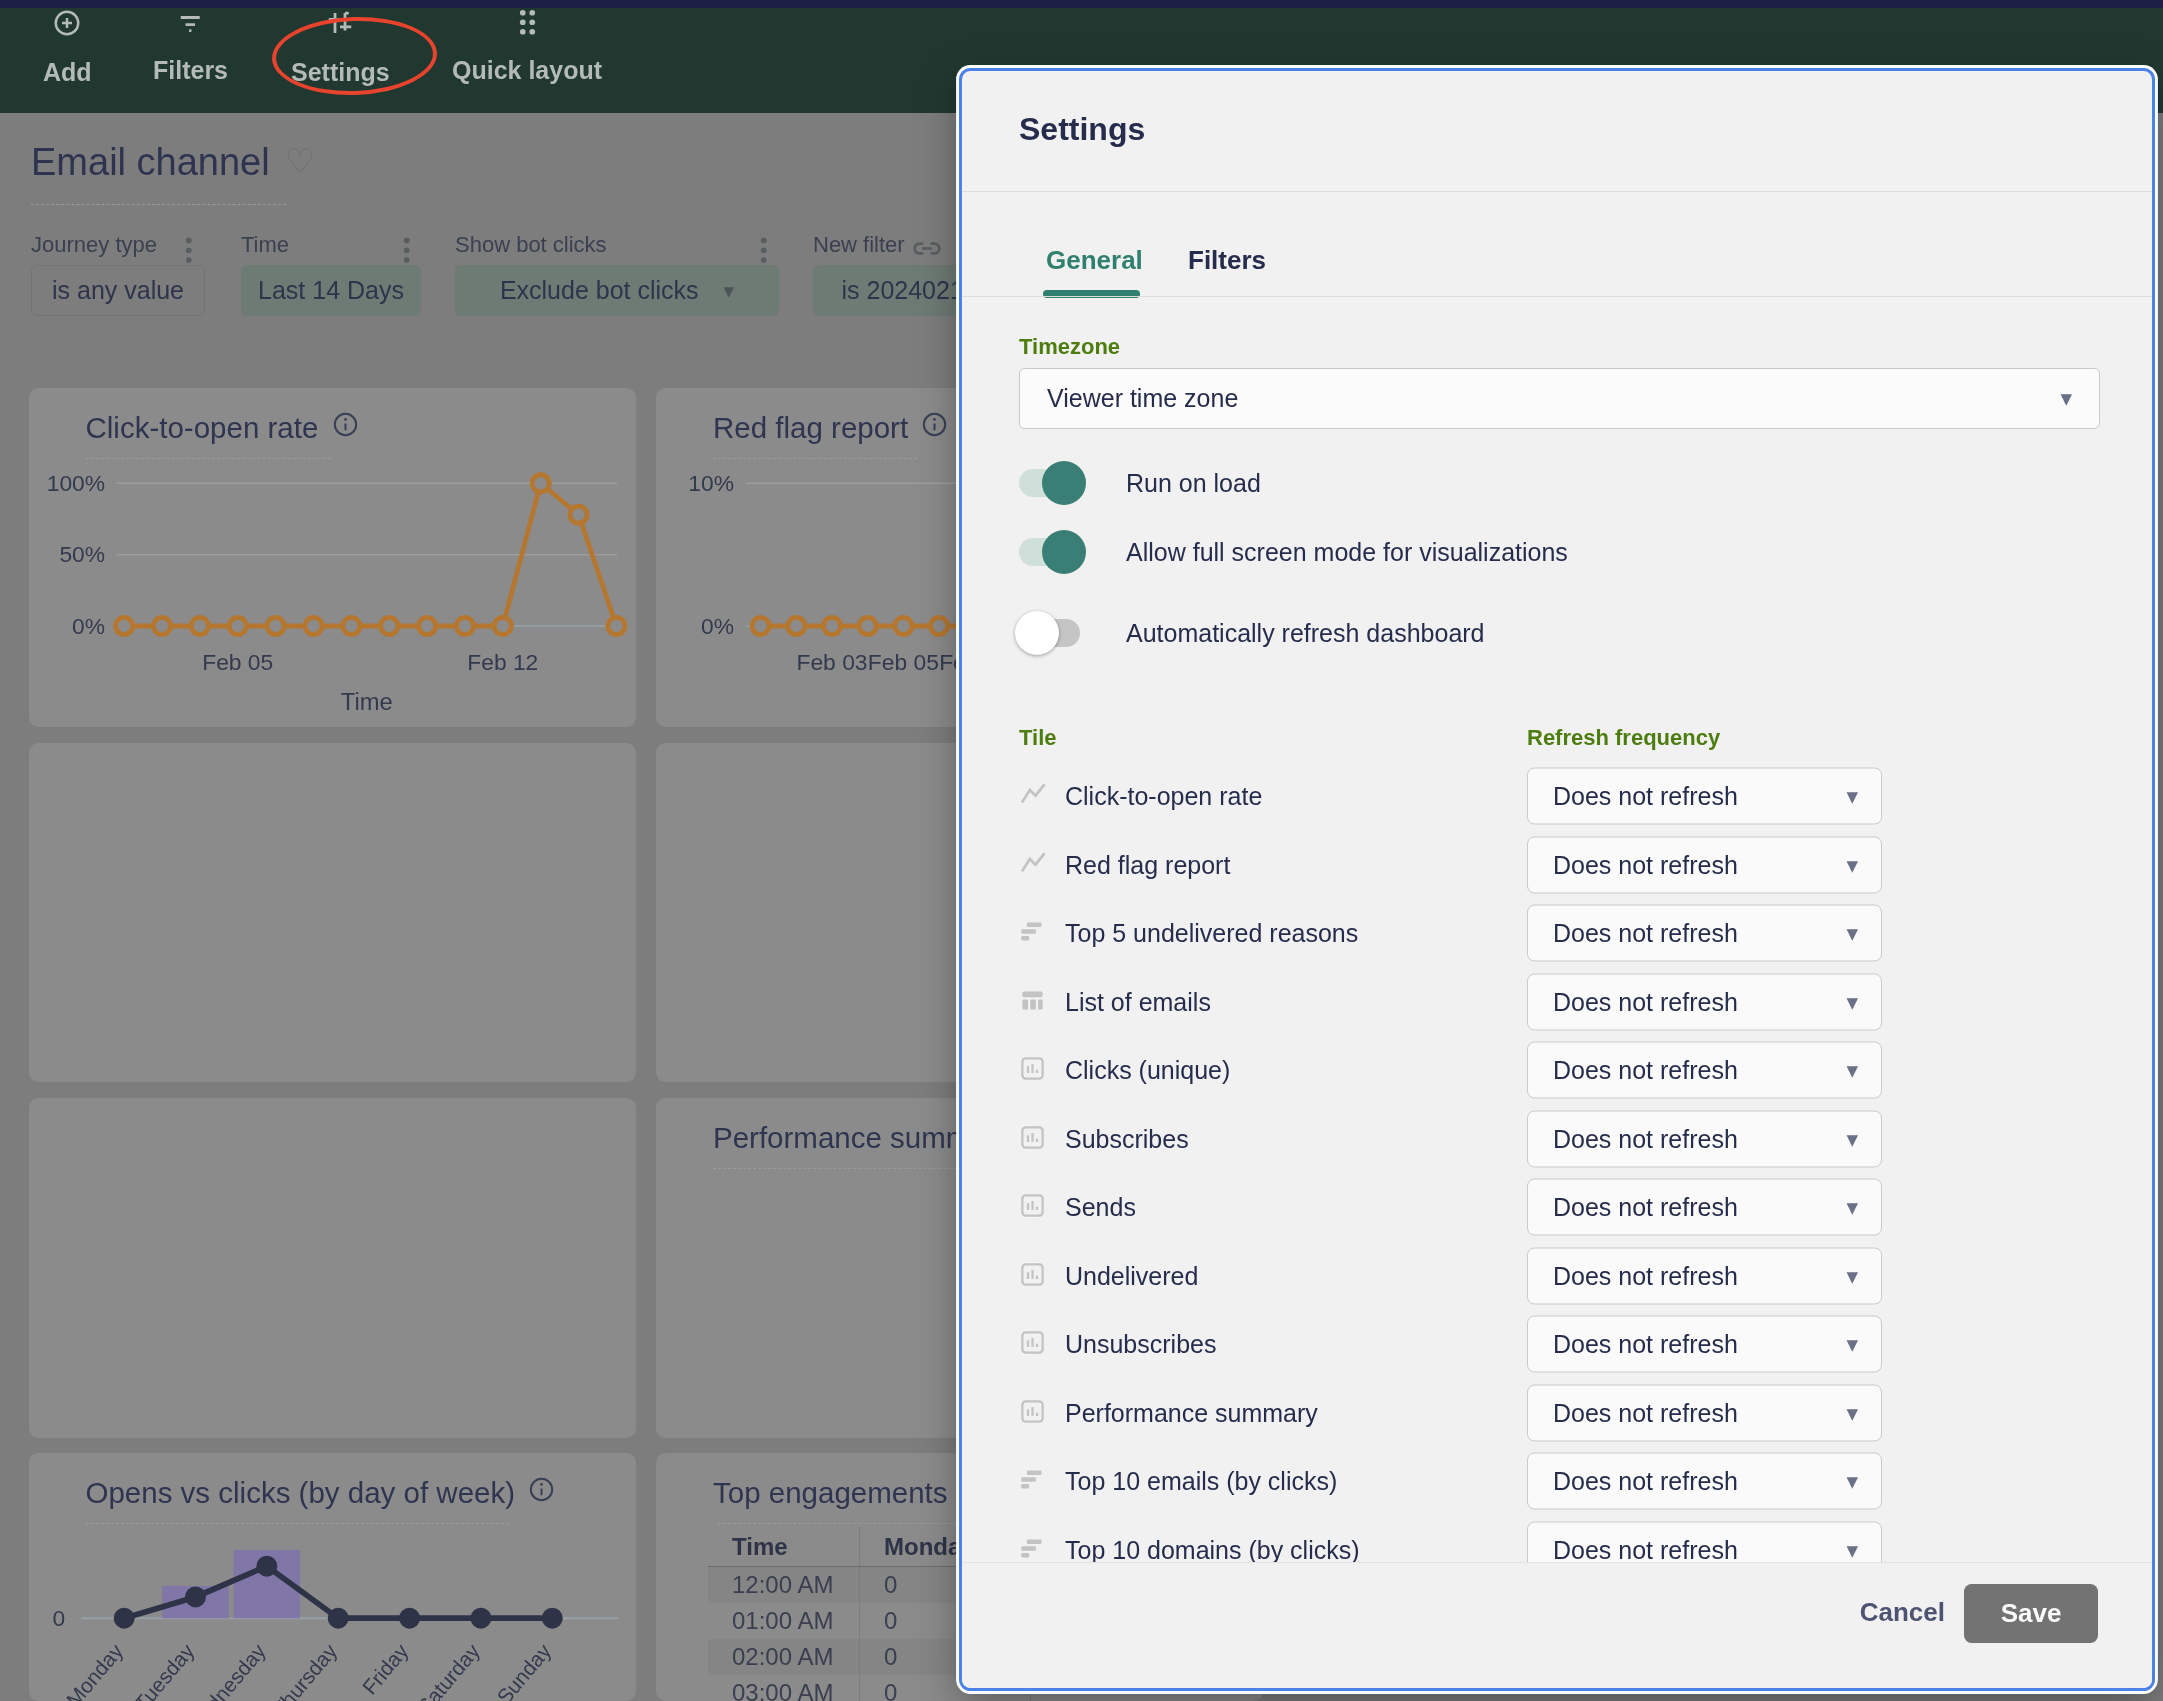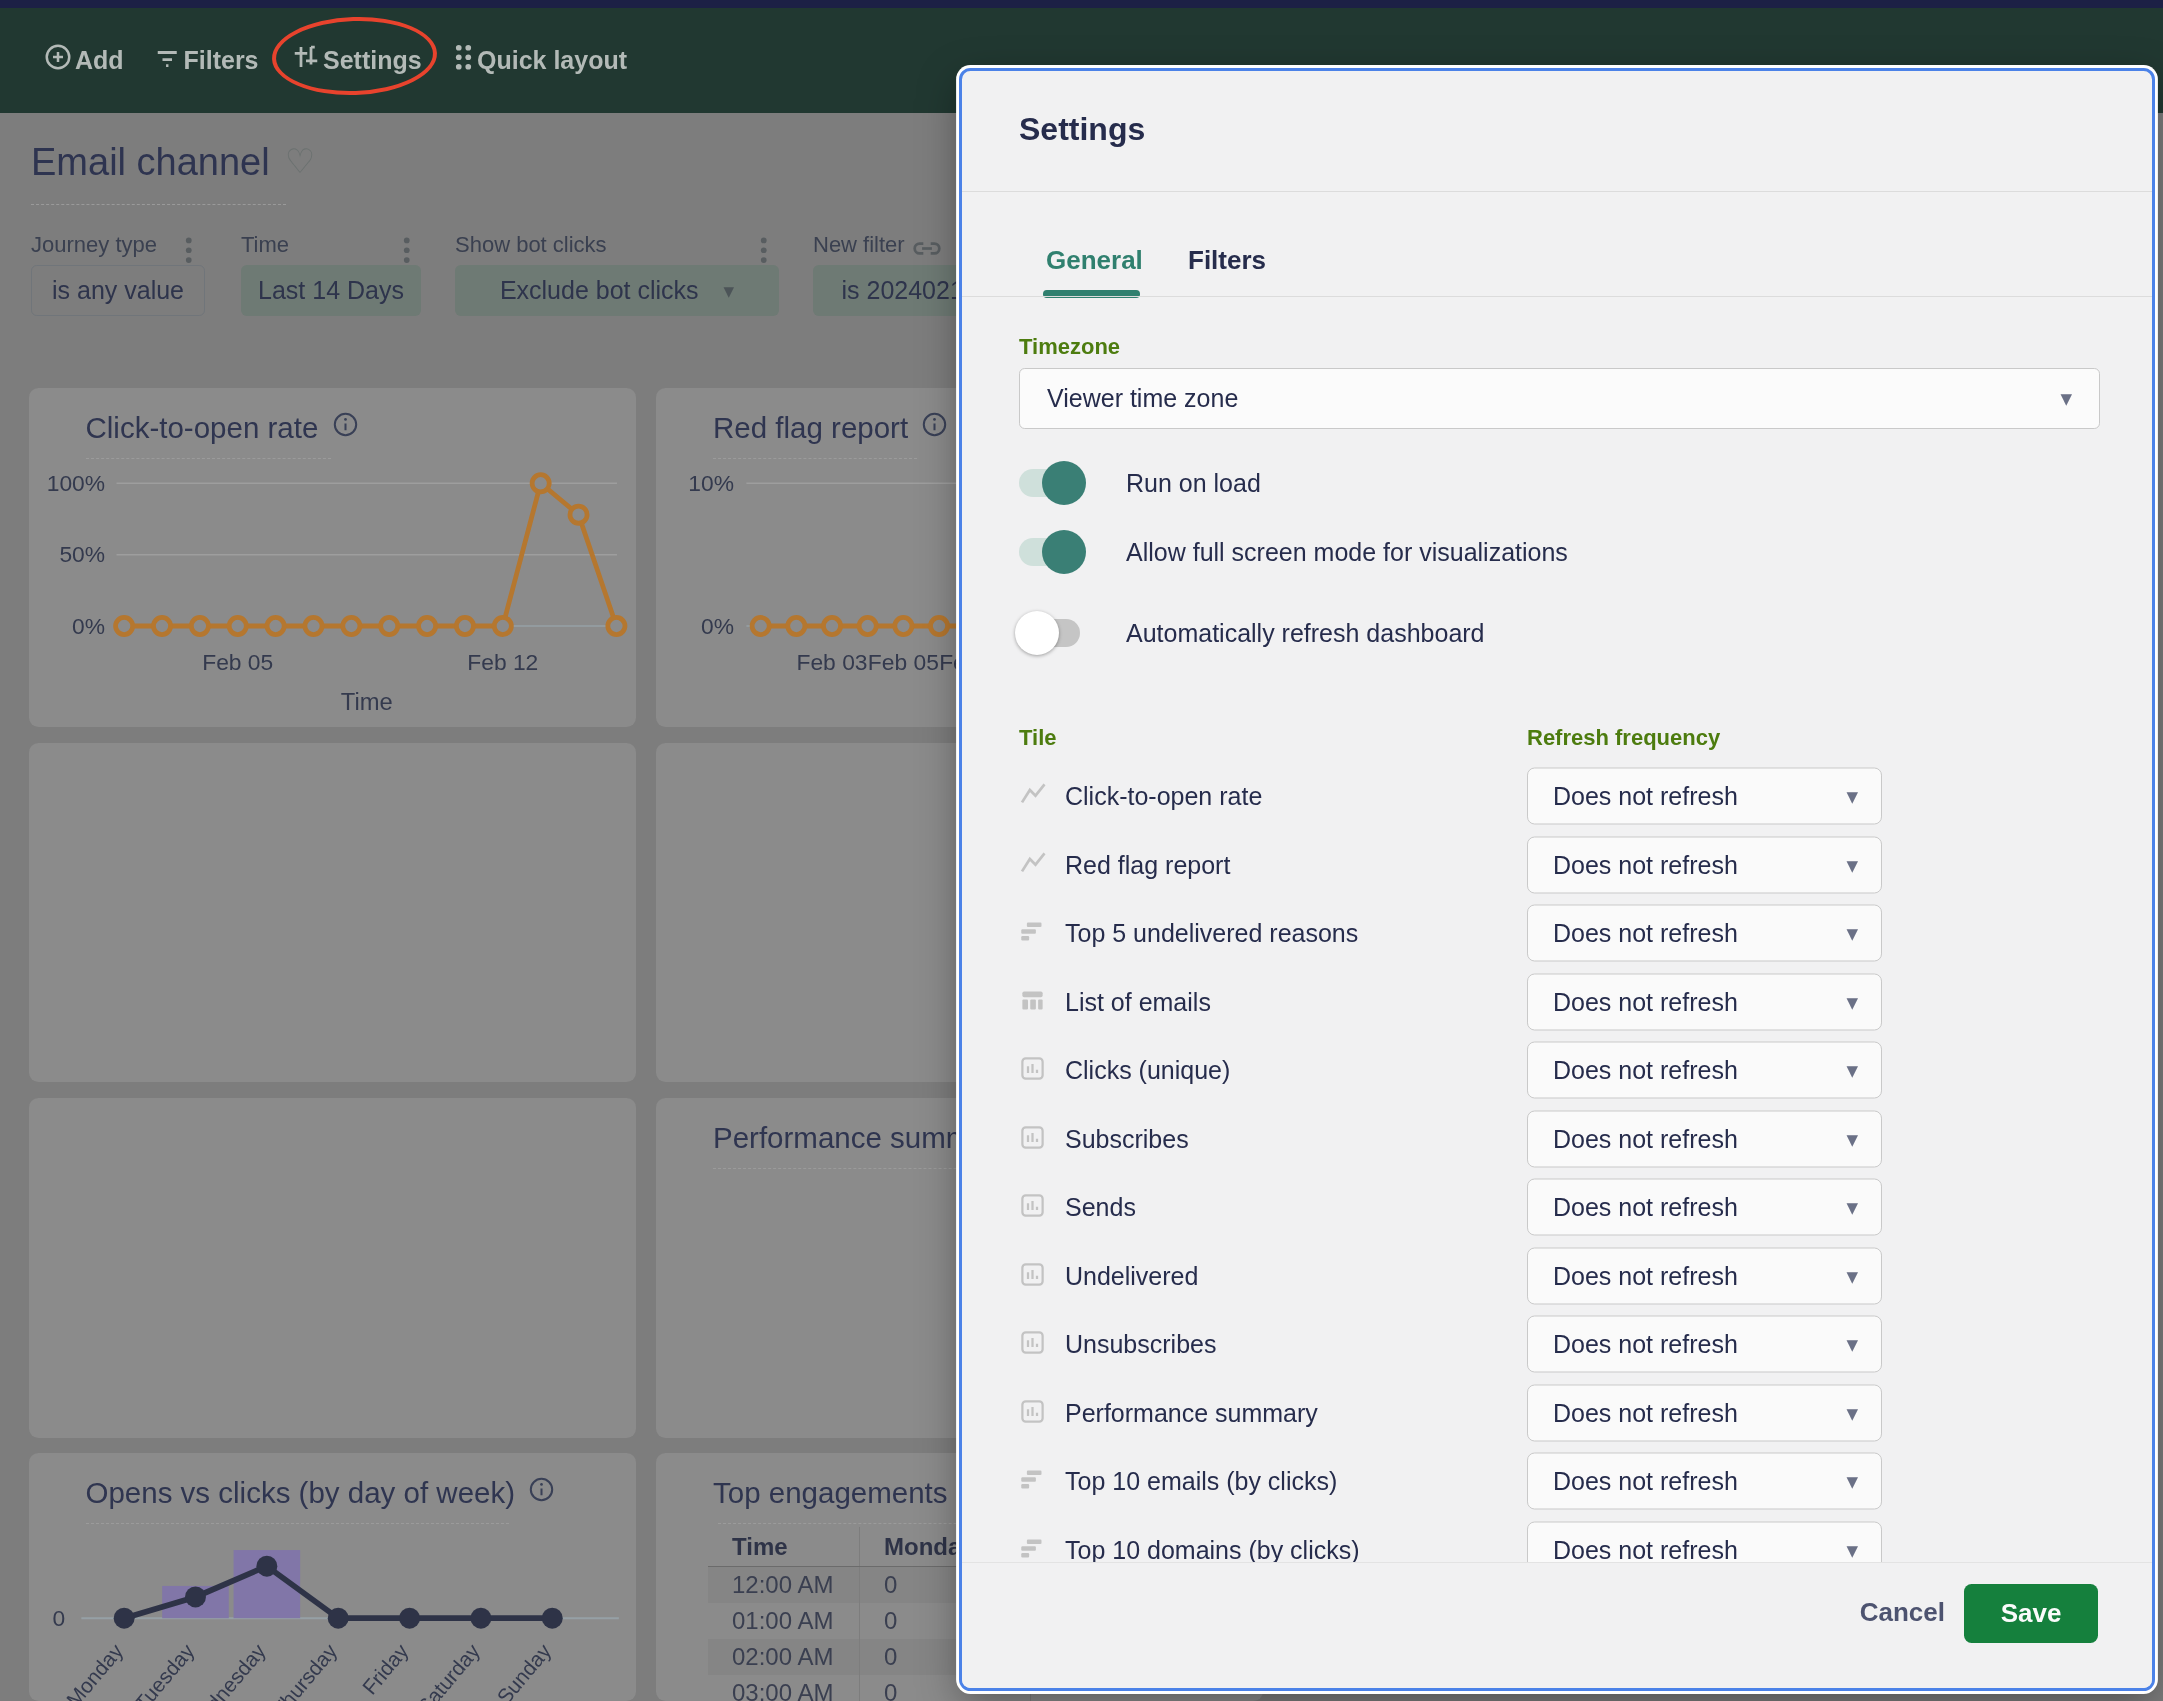--- a/index.html
+++ b/index.html
@@ -3,22 +3,22 @@
 <meta charset="utf-8">
 <style>
   html,body{margin:0;padding:0;}
   body{width:2164px;height:1702px;position:relative;overflow:hidden;
        font-family:"Liberation Sans",sans-serif;background:#7d7d7d;}
   *{box-sizing:border-box;}
 
   
   #top-strip{position:absolute;left:0;top:0;width:2164px;height:7.6px;background:#1c2045;}
   #toolbar{position:absolute;left:0;top:7.6px;width:2164px;height:105px;background:#213831;}
-  .tb-item{position:absolute;top:0;height:105px;display:flex;align-items:center;gap:2px;
-           color:#b3bab7;font-size:25px;font-weight:700;cursor:pointer;white-space:nowrap;}
+  .tb-item{position:absolute;top:0;height:105px;display:flex;align-items:center;gap:14px;
+           color:#b3bab7;font-size:25px;font-weight:700;cursor:pointer;white-space:nowrap;flex-direction:column;}
   #annotation-ellipse{position:absolute;left:272px;top:17px;width:165px;height:78px;
            border:4.8px solid #e8432d;border-radius:50%;transform:rotate(-2deg);z-index:6;pointer-events:none;}
 
   
   #content{position:absolute;inset:0;z-index:1;}
   #page-title{position:absolute;left:31px;top:120px;display:flex;align-items:flex-start;gap:15px;
        font-size:38px;font-weight:500;color:#2e3450;margin-top:21px;}
   #title-heart{font-size:34px;color:#6b7170;font-weight:400;}
   #title-dash{position:absolute;left:31px;top:204px;width:255px;border-top:1.9px dashed #9a9a9a;}
 
@@ -70,21 +70,21 @@
   .tile-row{position:absolute;left:0;width:100%;height:68px;}
   .tile-row .ticon{position:absolute;left:57px;top:50%;transform:translateY(-50%);}
   .tile-row .tlabel{position:absolute;left:103px;top:50%;transform:translateY(-50%);
       font-size:25px;color:#262c4c;font-weight:500;white-space:nowrap;}
   .dd{position:absolute;left:565px;width:355px;height:57px;top:50%;transform:translateY(-50%);
       background:#fafafa;border:1.4px solid #c9c9c9;border-radius:7.6px;display:flex;align-items:center;
       justify-content:space-between;padding:0 23px 0 25px;font-size:25px;color:#262c4c;cursor:pointer;}
   #modal-footer{position:absolute;left:0;bottom:0;width:100%;height:126px;background:#f1f1f2;
       border-top:1px solid #e3e3e3;z-index:3;}
   #cancel-btn{position:absolute;right:207px;top:34px;font-size:26px;font-weight:700;color:#4d5370;cursor:pointer;}
-  #save-btn{position:absolute;right:54px;top:21px;width:134px;height:59px;background:#15803d;border-radius:7.6px;
+  #save-btn{position:absolute;right:54px;top:21px;width:134px;height:59px;background:#737373;border-radius:7.6px;
       display:flex;align-items:center;justify-content:center;font-size:26px;font-weight:700;color:#fafbfb;}
 </style>
 </head>
 <body>
 
 <div id="content">
   <div id="page-title">
     <span>Email channel</span>
     <span id="title-heart">♡</span>
   </div>

